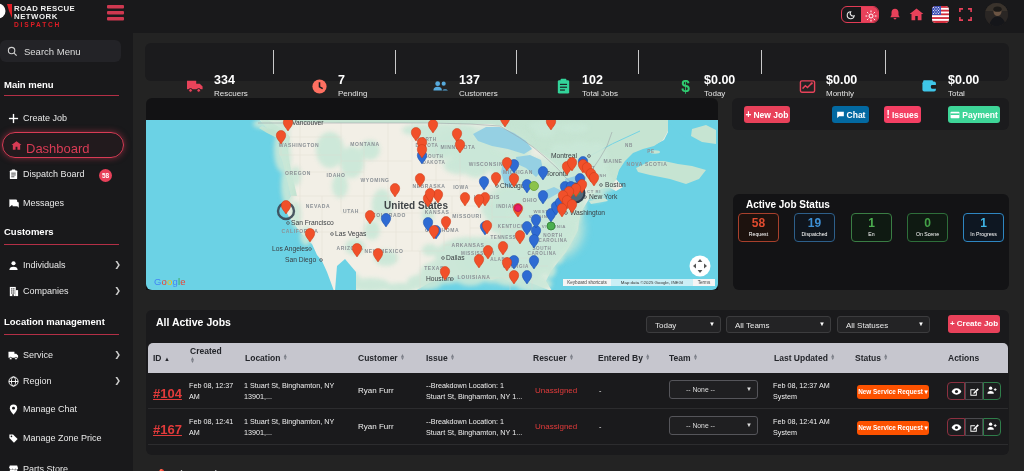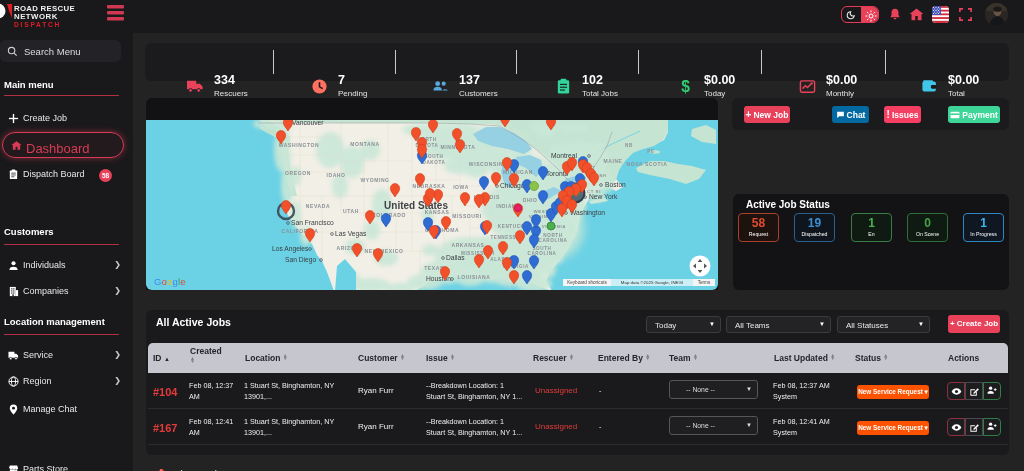--- a/index.html
+++ b/index.html
@@ -30,21 +30,21 @@
 .sbox .l { font-size:5.2px; color:#fff; margin-top:1px; }
 #tablecard { position:absolute; left:146px; top:310px; width:863px; height:145px; background:#1a1a1c; border-radius:6px; }
 #tablecard .title { position:absolute; left:10px; top:6px; color:#fff; font-weight:bold; font-size:10.5px; }
 .fsel { position:absolute; top:6px; height:17px; background:#232325; border:1px solid #3c3c3e; border-radius:3px; color:#e8e8e8; font-size:8px; }
 .fsel .tx { position:absolute; left:8px; top:4px; }
 .fsel .ch { position:absolute; right:5px; top:4px; font-size:6px; color:#fff; }
 #thead { position:absolute; left:2px; top:33px; width:860px; height:30px; background:#c6c6ce; border-radius:5px 5px 0 0; color:#24262b; font-weight:bold; font-size:8.5px; }
 .th { position:absolute; top:10px; }
 .sort { display:inline-block; color:#7c7f88; font-size:5px; line-height:3.2px; vertical-align:1px; letter-spacing:0; }
 .trow { position:absolute; left:2px; width:860px; height:36px; border-bottom:1px solid #2c2c2e; color:#efefef; font-size:7.2px; }
-.tid { position:absolute; left:7px; top:13px; color:#e23b3b; font-weight:bold; font-size:11px; }
+.tid { position:absolute; left:7px; top:13px; color:#e23b3b; font-weight:bold; font-size:13px;text-decoration:underline; }
 .c2l { line-height:11px; position:absolute; }
 .rowsel { position:absolute; left:521px; top:7px; width:89px; height:19px; background:#1f1f21; border:1px solid #55555a; border-radius:3px; font-size:6.8px; color:#ddd; }
 .statusbtn { position:absolute; left:709px; top:12px; width:72px; height:14px; background:#fd5200; border-radius:3px; color:#fff; font-weight:bold; font-size:6.4px; text-align:center; line-height:14px; white-space:nowrap; }
 .actgrp { position:absolute; left:799px; top:9px; }
 .actbtn { position:absolute; top:0; width:18px; height:18px; background:#1d1d1f; }
 svg { display:block; }
 </style></head>
 <body>
 
 <div id="header">
@@ -178,20 +178,27 @@
         <rect x="8" y="1" width="8" height="4" rx="1" fill="#fff"></rect>
         <g stroke="#19191b" stroke-width="1.6">
           <line x1="7" y1="9" x2="17" y2="9"></line>
           <line x1="7" y1="13" x2="17" y2="13"></line>
           <line x1="7" y1="17" x2="14" y2="17"></line>
         </g>
       </svg>
     <span class="tx">Dispatch Board</span>
     <div class="abs" style="left:99px;top:1px;width:13px;height:13px;border-radius:50%;background:#e8415a;color:#fff;font-size:6.5px;font-weight:bold;text-align:center;line-height:13px">58</div>
   </div>
+  <div class="sideitem" style="top:164px">
+    <svg class="ic" viewBox="0 0 24 24">
+        <path d="M4 3 h13 a3 3 0 0 1 3 3 v7 a3 3 0 0 1 -3 3 h-9 l-5 4 v-17 a1 1 0 0 1 1 -1 z" fill="#fff"></path>
+        <path d="M20 8 h1 a3 3 0 0 1 3 3 v11 l-4 -3.2 h-8 a3 3 0 0 1 -3 -3" fill="#fff" stroke="#19191b" stroke-width="1"></path>
+      </svg>
+    <span class="tx">Messages</span>
+    </div>
   <div class="sechead" style="top:193px">Customers</div>
   <div class="secline" style="top:211px"></div>
   <div class="sideitem" style="top:226px">
     <svg class="ic" viewBox="0 0 24 24">
         <circle cx="12" cy="7" r="4.5" fill="#fff"></circle>
         <path d="M3 22 a9 7.5 0 0 1 18 0 z" fill="#fff"></path>
       </svg>
     <span class="tx">Individuals</span>
       <span class="chev">❯</span>
     </div>
@@ -231,20 +238,27 @@
       </svg>
     <span class="tx">Region</span>
       <span class="chev">❯</span>
     </div>
   <div class="sideitem" style="top:370px">
     <svg class="ic" viewBox="0 0 24 24">
         <path d="M12 1 a8 8 0 0 1 8 8 c0 6 -8 14 -8 14 s-8 -8 -8 -14 a8 8 0 0 1 8 -8 z" fill="#fff"></path>
         <circle cx="12" cy="9" r="3.2" fill="#19191b"></circle>
       </svg>
     <span class="tx">Manage Chat</span>
+    </div>
+  <div class="sideitem" style="top:399px">
+    <svg class="ic" viewBox="0 0 24 24">
+        <path d="M3 3 h8 l10 10 -8 8 -10 -10 z" fill="#fff"></path>
+        <circle cx="7.5" cy="7.5" r="1.8" fill="#19191b"></circle>
+      </svg>
+    <span class="tx">Manage Zone Price</span>
     </div>
   <div class="sideitem" style="top:430px">
     <svg class="ic" viewBox="0 0 24 24">
         <path d="M2 9 l2 -6 h16 l2 6 a3 3 0 0 1 -6 0 a3 3 0 0 1 -6 0 a3 3 0 0 1 -6 0 z" fill="#fff"></path>
         <rect x="4" y="12" width="16" height="10" fill="#fff"></rect>
         <rect x="13" y="15" width="5" height="7" fill="#19191b"></rect>
       </svg>
     <span class="tx">Parts Store</span>
     </div>
 </div>

